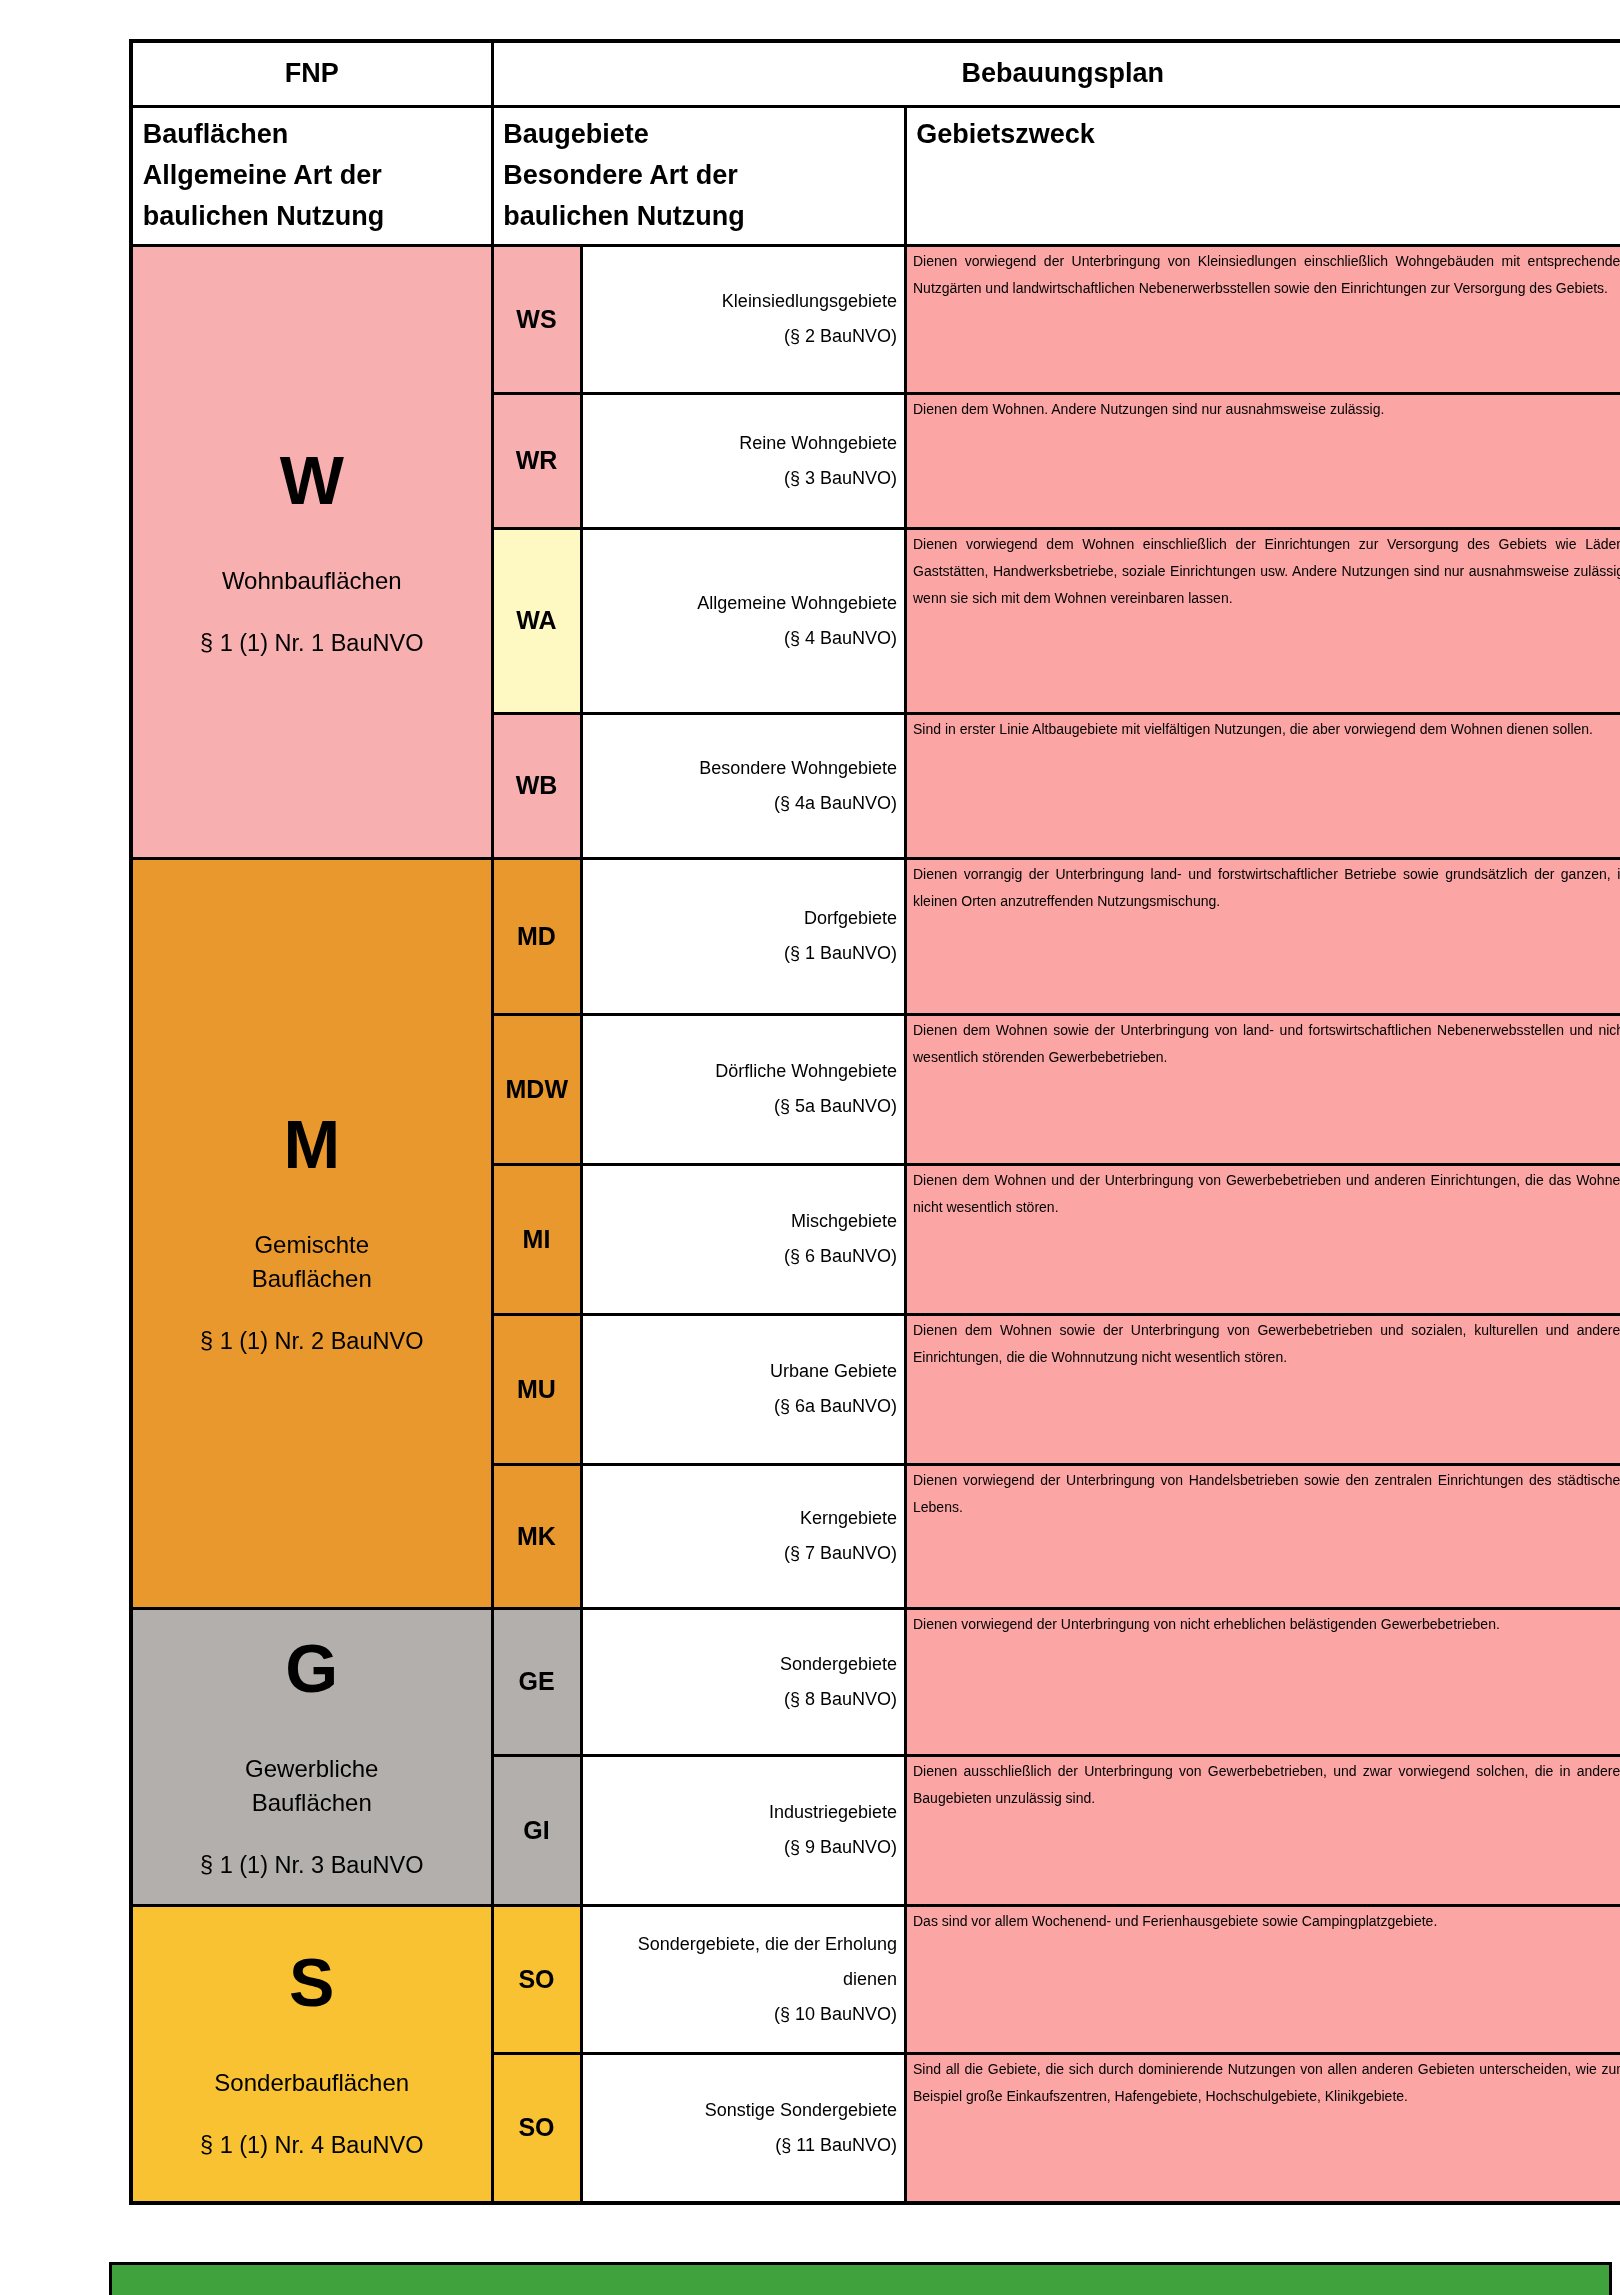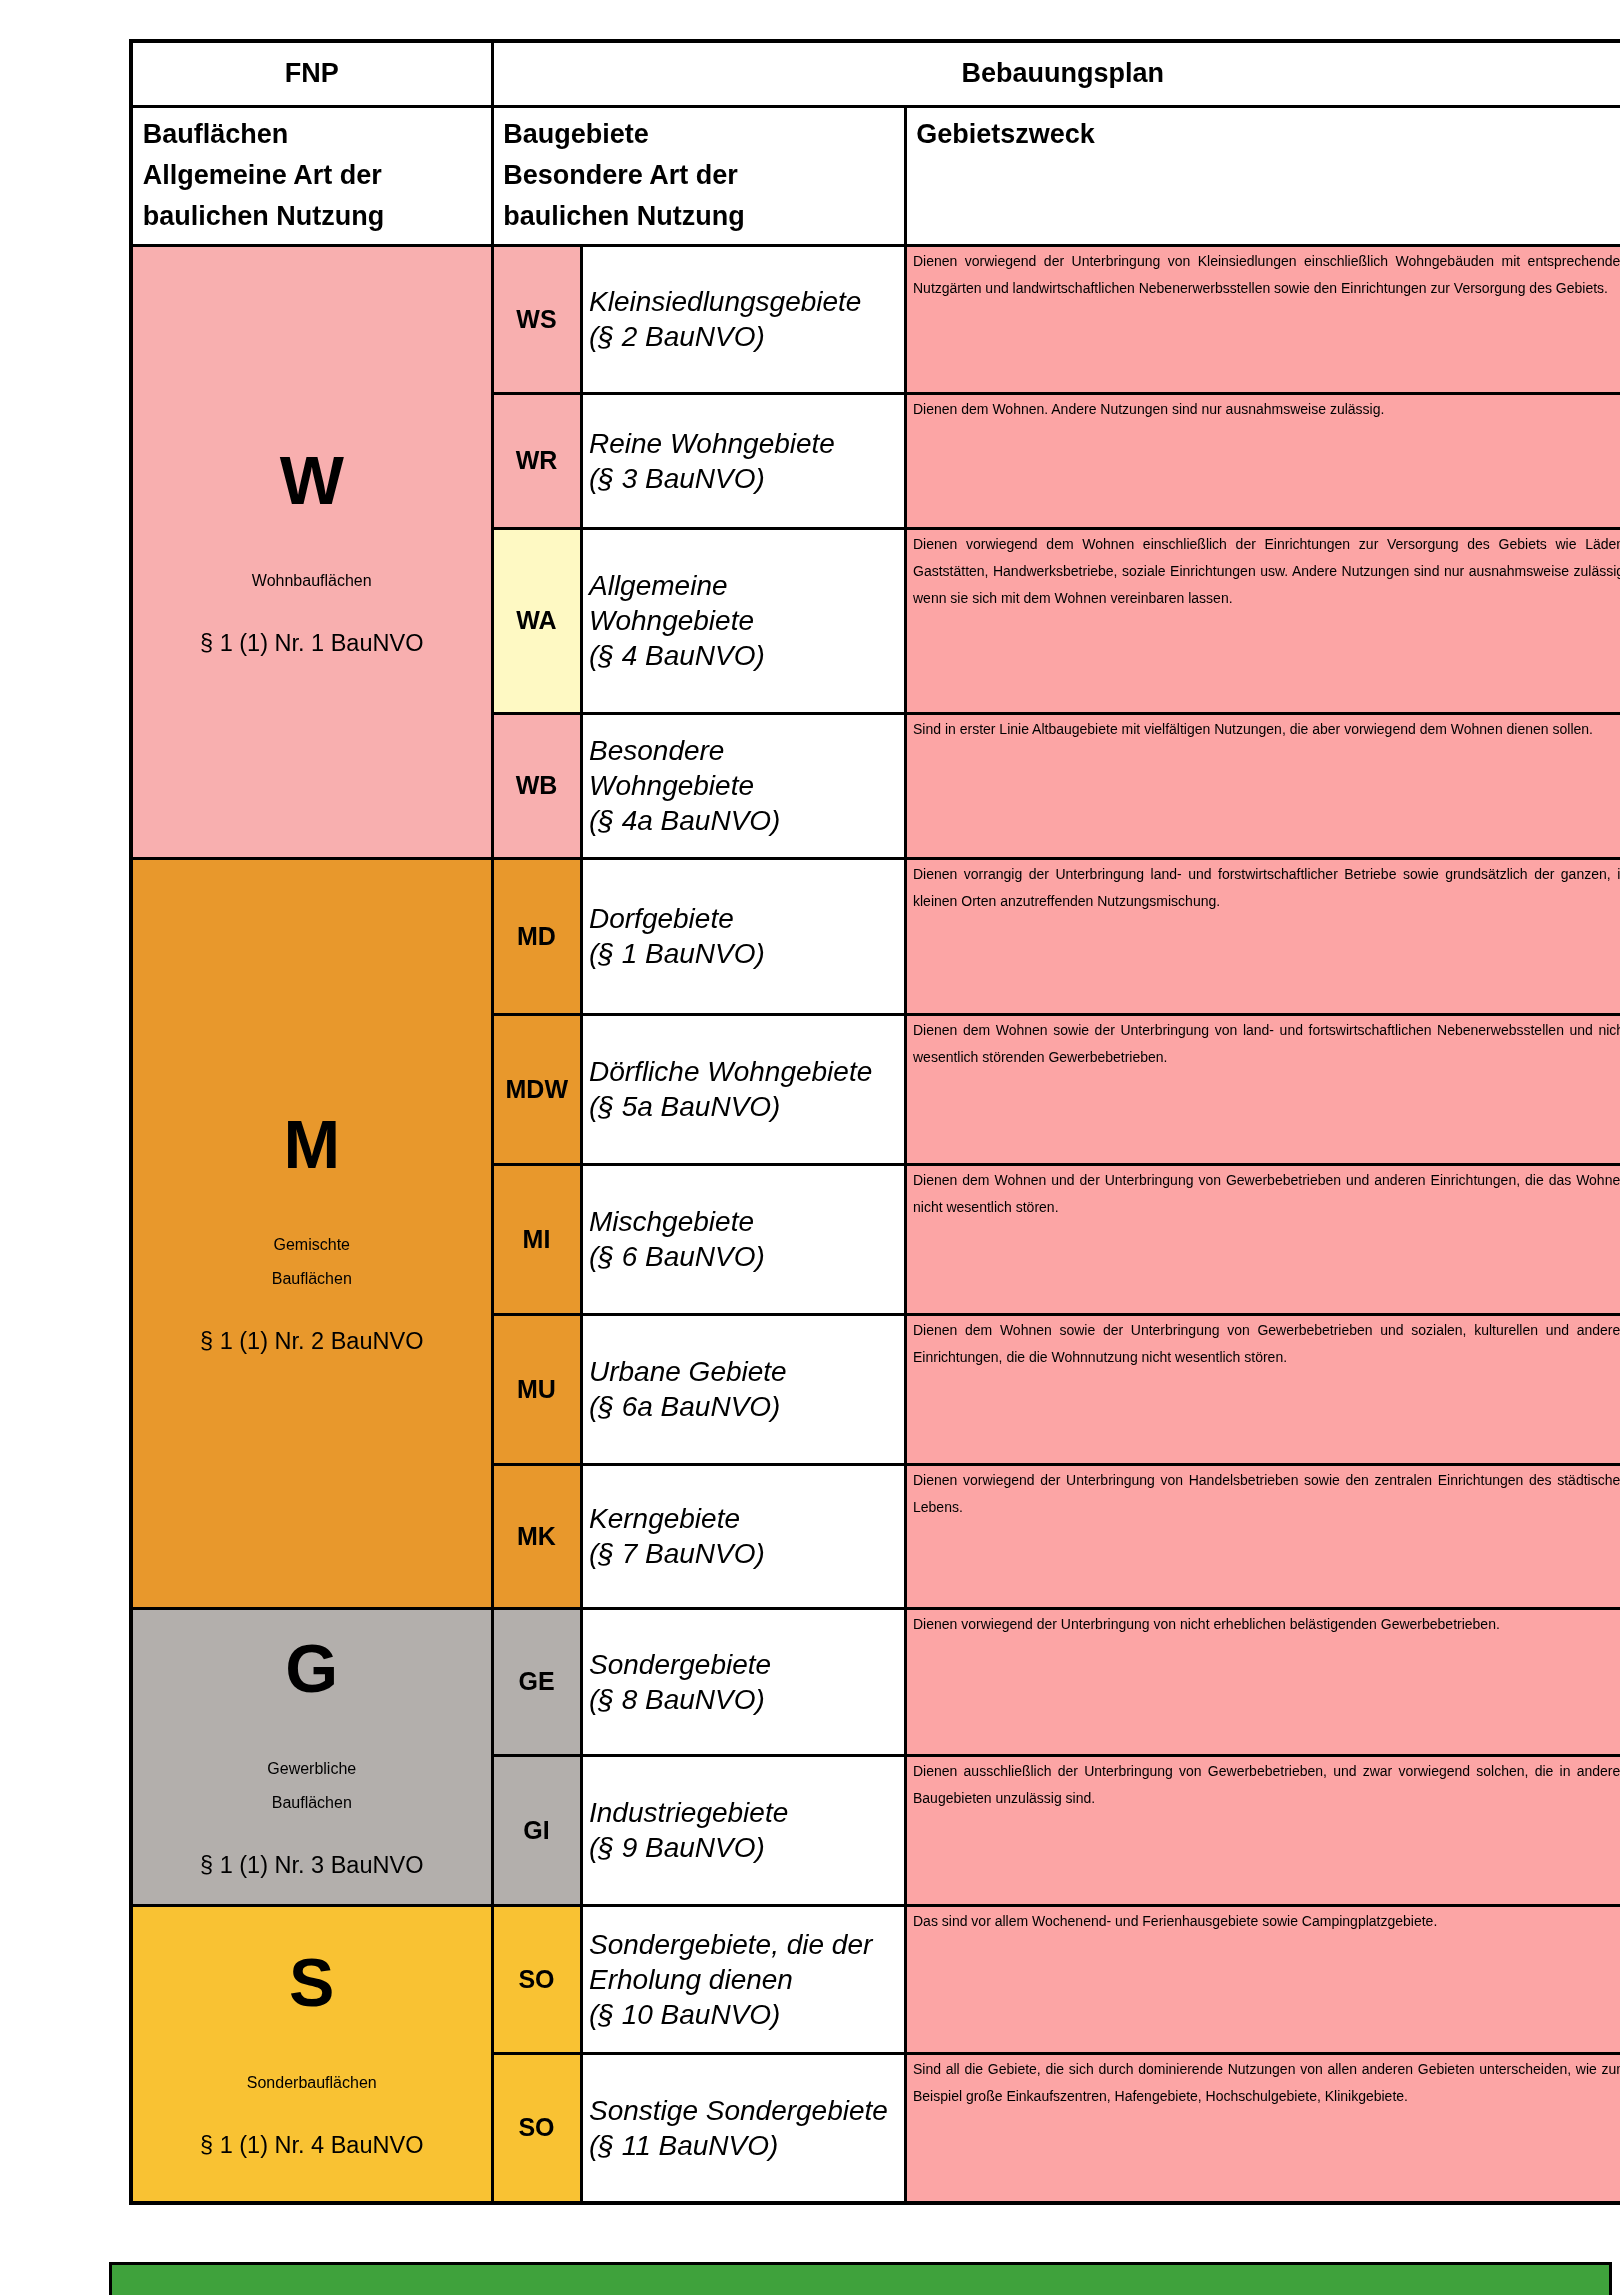--- a/index.html
+++ b/index.html
@@ -14,24 +14,24 @@
     border:4px solid #000;
     margin-left:20px;
   }
   table.plan td{border:3.2px solid #000;overflow:hidden;}
   .h{font-weight:bold;font-size:27px;background:#fff;}
   .fnp{text-align:center;vertical-align:middle;}
   .bplan{text-align:center;vertical-align:middle;}
   .sub{vertical-align:top;text-align:left;padding:6.5px 9.7px;line-height:41px;white-space:pre-line;}
   .group{vertical-align:middle;text-align:center;padding:0;}
   .gletter{font-size:68px;font-weight:bold;line-height:1;margin-bottom:50px;}
-  .gname{font-size:16px;line-height:34px;margin-bottom:32px;white-space:pre-line;}
+  .gname{font-size:24px;line-height:34px;margin-bottom:32px;white-space:pre-line;}
   .gref{font-size:23.5px;line-height:27.5px;}
   .code{text-align:center;vertical-align:middle;font-weight:bold;font-size:25px;padding:12px;}
-  .name{text-align:left;vertical-align:middle;background:#fff;font-size:28px;padding:0 6.5px;font-style:italic;}
+  .name{text-align:right;vertical-align:middle;background:#fff;font-size:18px;padding:0 6.5px;}
   .nm,.nref{line-height:35px;}
   .purpose{
     vertical-align:top;text-align:justify;background:#fca5a5;
     font-size:14px;line-height:27px;padding:1.6px 4px 1.6px 6.5px;
   }
   .green-strip{
     position:absolute;left:109px;top:2262px;width:1503px;height:33px;
     box-sizing:border-box;border:3.2px solid #000;border-bottom:none;
   }
 </style>

